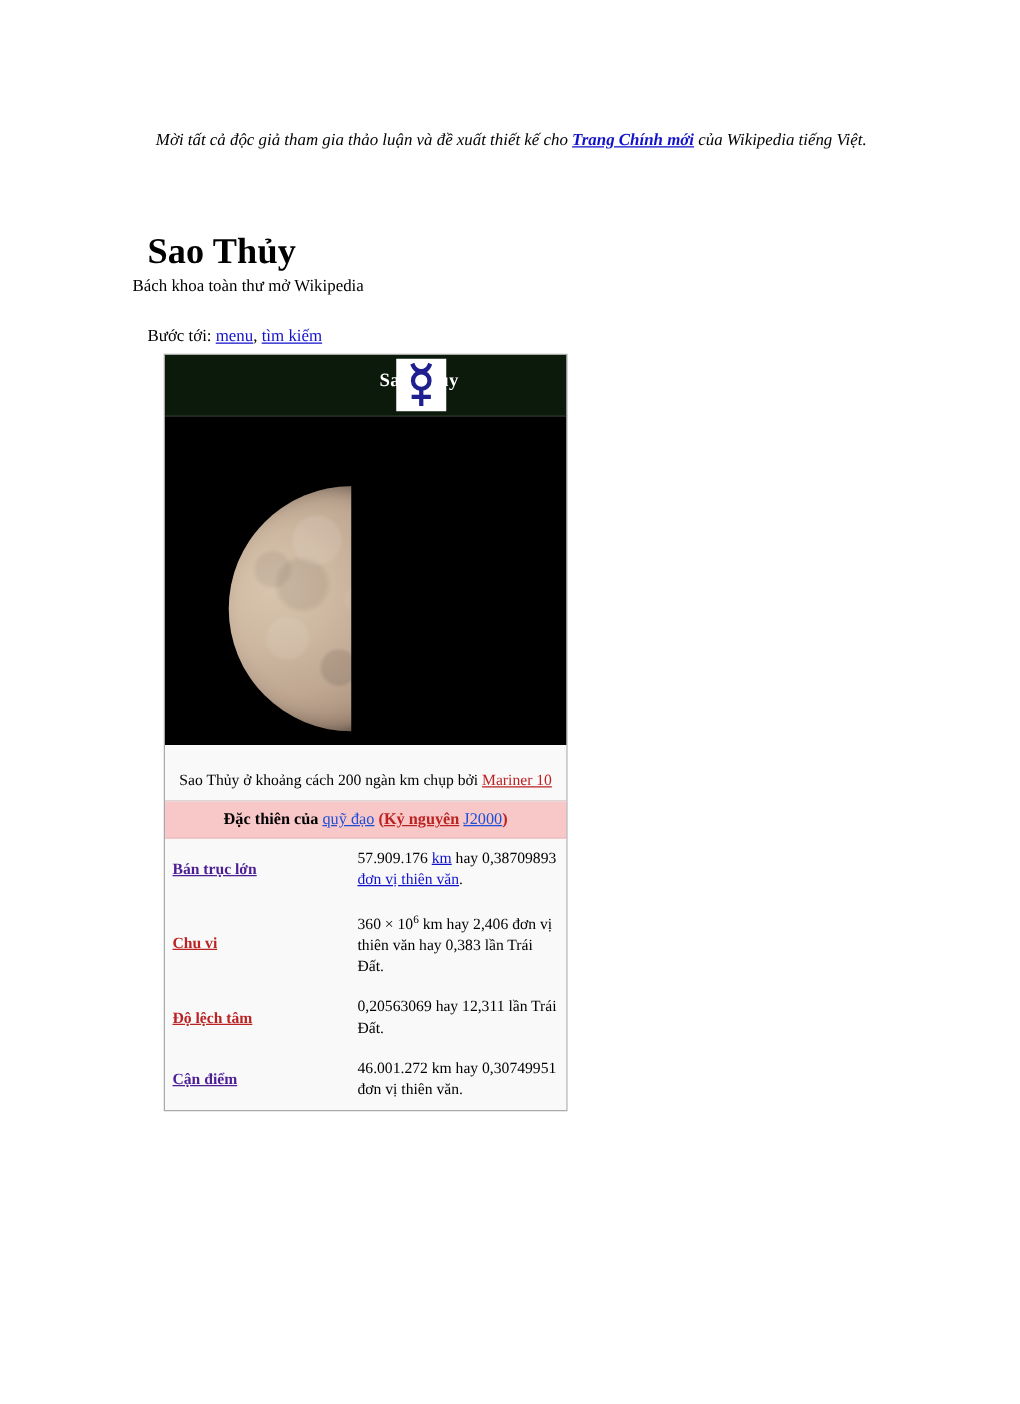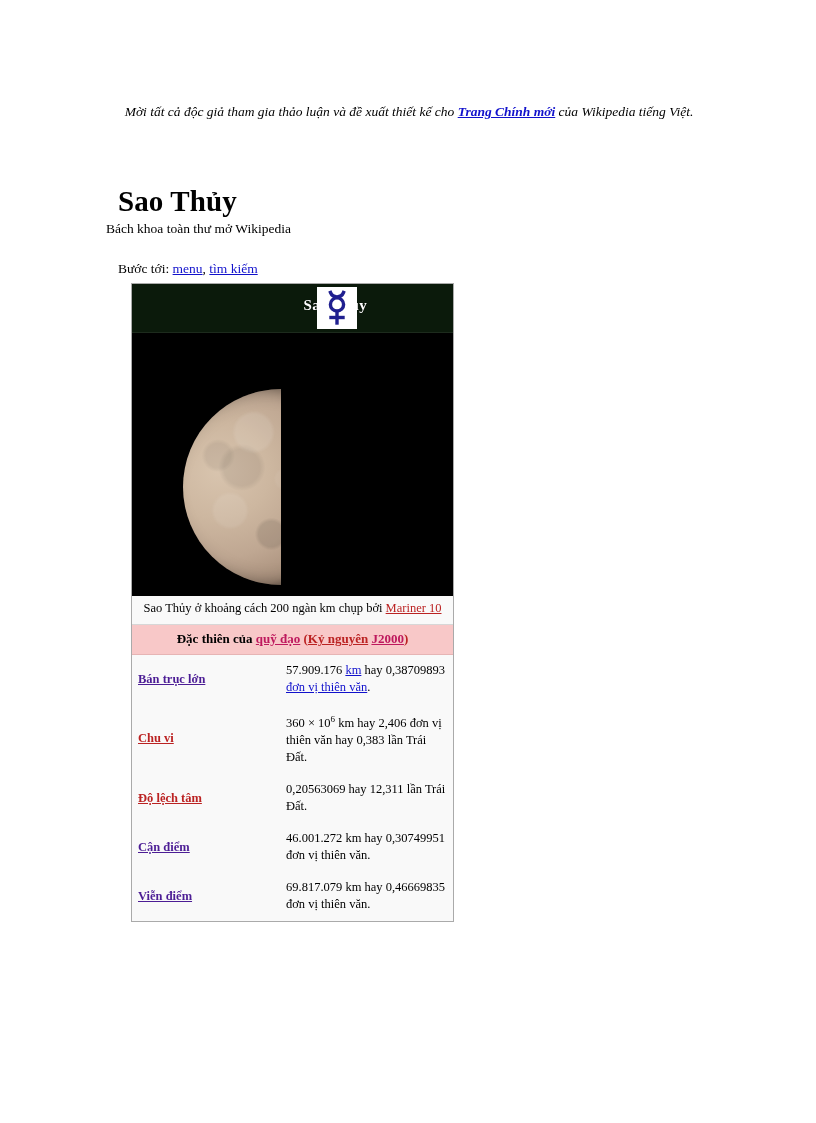--- a/index.html
+++ b/index.html
@@ -172,39 +172,39 @@
     width: 99px;
     height: 198px;
     background: #000000;
     border-radius: 0 50% 50% 0 / 0 50% 50% 0;
   }
 
   
   .ib-caption {
     background: #f9f9f9;
     text-align: center;
-    padding: 4px 6px 7px 6px;
+    padding: 20px 6px 7px 6px;
     line-height: 17px;
     font-size: 12.5px;
     color: #000000;
     border-bottom: 1px solid #d7d7d7;
   }
   .ib-caption a { color: #bb2222; text-decoration: underline; }
 
   
   .ib-section {
     background: #f8c8c8;
     text-align: center;
     font-weight: bold;
     font-size: 13px;
     padding: 6px 4px 7px 4px;
     color: #000000;
     border-bottom: 1px solid #e6b4b4;
   }
-  .ib-section a.blue { color: #be185d; text-decoration: underline; font-weight: bold; }
+  .ib-section a.blue { color: #1d4ed8; text-decoration: underline; font-weight: normal; }
   .ib-section a.red  { color: #bb2222; text-decoration: underline; font-weight: bold; }
   .ib-section .paren { font-weight: bold; color: #bb2222; }
 
   
   .ib-table {
     width: 100%;
     border-collapse: collapse;
     background: #f9f9f9;
   }
   .ib-table td {
@@ -291,22 +291,18 @@
             <td class="value"><span>360 × 10</span><sup>6</sup><span> km hay 2,406 đơn vị thiên văn hay 0,383 lần Trái Đất.</span></td>
           </tr>
           <tr>
             <td class="label"><a href="#" class="red">Độ lệch tâm</a></td>
             <td class="value"><span>0,20563069 hay 12,311 lần Trái Đất.</span></td>
           </tr>
           <tr>
             <td class="label"><a href="#" class="blue">Cận điểm</a></td>
             <td class="value"><span>46.001.272 km hay 0,30749951 đơn vị thiên văn.</span></td>
           </tr>
-          <tr>
-            <td class="label"><a href="#" class="blue">Viễn điểm</a></td>
-            <td class="value"><span>69.817.079 km hay 0,46669835 đơn vị thiên văn.</span></td>
-          </tr>
         </tbody>
     </table>
 
   </div>
 
 </div>
 
 </body></html>

